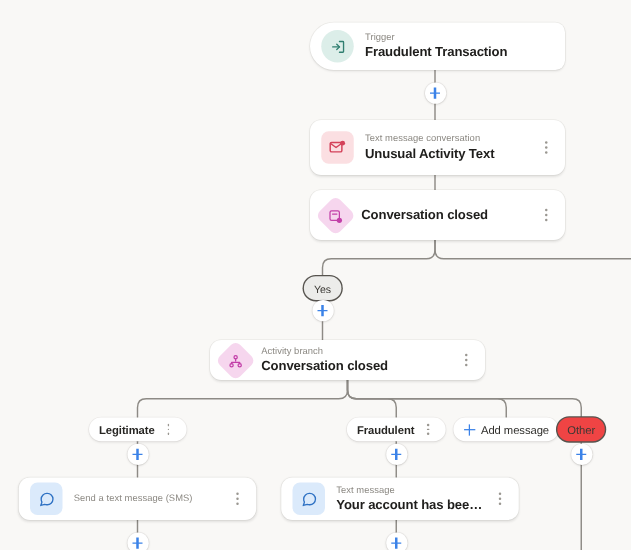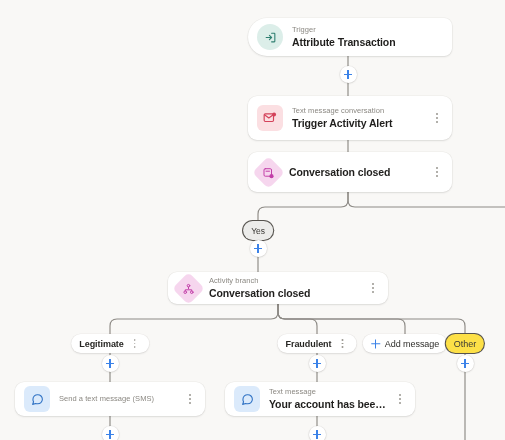--- a/index.html
+++ b/index.html
@@ -153,21 +153,21 @@
     white-space: nowrap;
   }
   .pill .pill-label {
     font-size: 9px;
     font-weight: bold;
     color: #272623;
     letter-spacing: -0.05px;
   }
   .pill .kebab { height: 14px; margin-left: 5px; gap: 2px; }
   .pill.outline {
-    background: #fde047;
+    background: #ef4444;
     box-shadow: 0 0 0 1.1px #56534e;
   }
   .pill.outline .pill-label { font-weight: normal; color: #3a3834; }
   .pill.yes {
     background: #ececea;
     box-shadow: 0 0 0 1.1px #56534e;
   }
   .pill.yes .pill-label { font-weight: normal; color: #3a3834; font-size: 8.5px; }
   .pill.addbranch .pill-label { color: #2f2e2b; font-weight: normal; }
   .mini-plus {
@@ -221,36 +221,36 @@
   <div class="node pill-left" style="left:248px; top:18px; width:204px; height:38px;">
     <div class="node-icon round ic-trigger">
       <svg width="13" height="13" viewBox="0 0 24 24" fill="none" stroke="#2f7f70" stroke-width="2" stroke-linecap="round" stroke-linejoin="round">
         <path d="M14 4h5a1 1 0 0 1 1 1v14a1 1 0 0 1-1 1h-5"></path>
         <path d="M4 12h10"></path>
         <path d="M10 8l4 4-4 4"></path>
       </svg>
     </div>
     <div class="node-text">
       <div class="node-kicker">Trigger</div>
-      <div class="node-title">Attribute Transaction</div>
+      <div class="node-title">Fraudulent Transaction</div>
     </div>
   </div>
   <div class="plus" style="left:339.5px; top:66px;"></div>
 
   <div class="node" style="left:248px; top:96px; width:204px; height:44px;">
     <div class="node-icon ic-sms-convo">
       <svg width="14" height="14" viewBox="0 0 24 24" fill="none" stroke="#d4425a" stroke-width="2" stroke-linecap="round" stroke-linejoin="round">
         <rect x="2" y="5" width="16" height="13" rx="2"></rect>
         <path d="M2.5 6.5 L10 12 L17.5 6.5"></path>
         <circle cx="19" cy="6" r="3.4" fill="#d4425a" stroke="none"></circle>
       </svg>
     </div>
     <div class="node-text">
       <div class="node-kicker">Text message conversation</div>
-      <div class="node-title">Trigger Activity Alert</div>
+      <div class="node-title">Unusual Activity Text</div>
     </div>
     <div class="kebab">
       <i></i>
         <i></i>
         <i></i>
     </div>
   </div>
 
   <div class="node" style="left:248px; top:152px; width:204px; height:40px;">
     <div class="node-icon diamond ic-ifthen">

